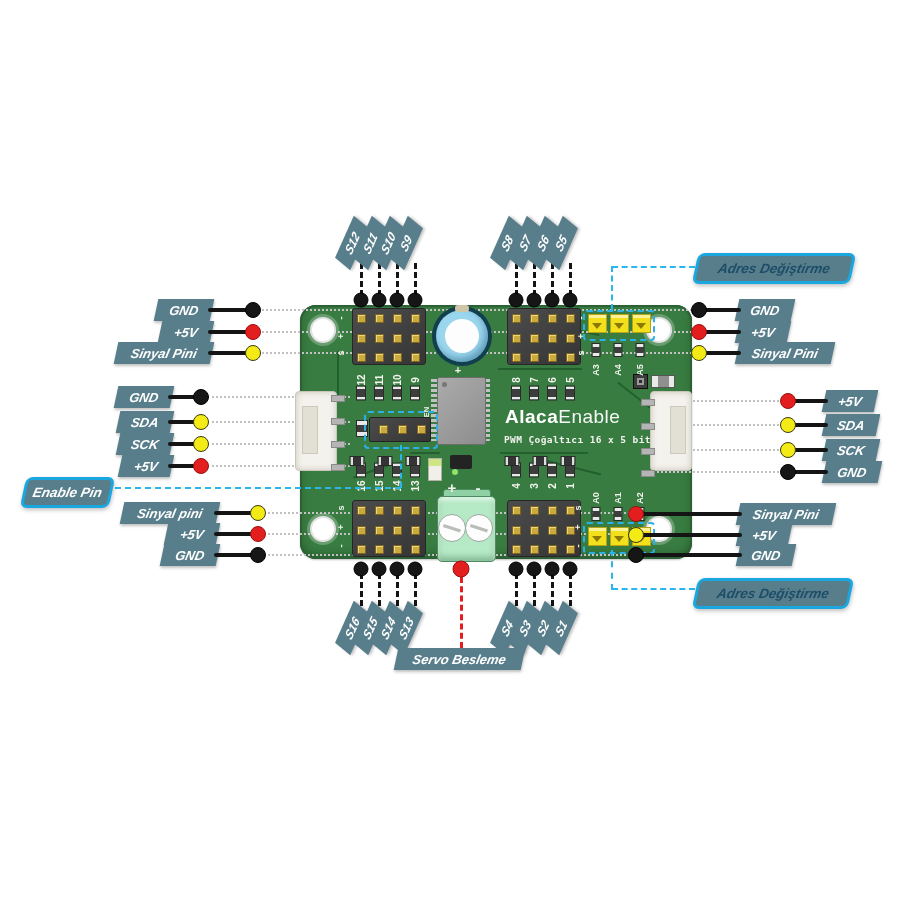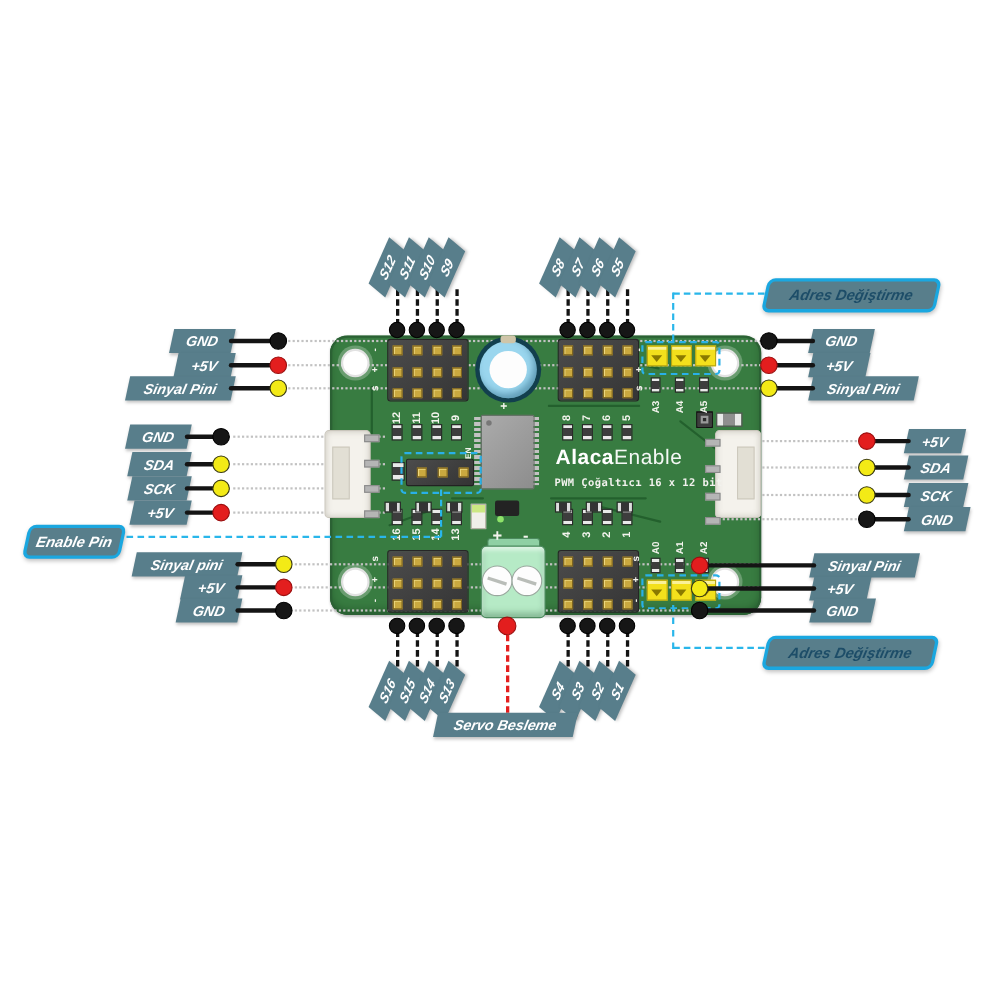--- a/index.html
+++ b/index.html
@@ -277,21 +277,21 @@
     </div>
     <div class="res" style="left: 618px; top: 514px; width: 7px; height: 12px;"></div>
     <div class="num" style="left: 618px; top: 498px; font-size: 9px;">A1</div>
     <div class="jumper" style="left: 632px; top: 527px;">
       <div class="chev"></div>
     </div>
     <div class="res" style="left: 640px; top: 514px; width: 7px; height: 12px;"></div>
     <div class="num" style="left: 640px; top: 498px; font-size: 9px;">A2</div>
     <div class="jbox" style="left: 583px; top: 522px; width: 68px; height: 28px;"></div>
     <div class="logo"><b>Alaca</b><i>Enable</i></div>
-    <div class="subtitle">PWM Çoğaltıcı 16 x 12 bit</div>
+    <div class="subtitle">PWM Çoğaltıcı 16 x 5 bit</div>
     <div class="plabel" style="left: 156px; top: 299px; width: 56px; background: rgb(88, 126, 139);">GND</div>
     <div class="thick" style="left: 208px; top: 308px; width: 45px;"></div>
     <div class="pdot" style="left: 253px; top: 310px; width: 14px; height: 14px; background: rgb(22, 22, 22); border: 1.5px solid rgb(0, 0, 0);"></div>
     <div class="plabel" style="left: 160px; top: 321px; width: 52px; background: rgb(88, 126, 139);">+5V</div>
     <div class="thick" style="left: 208px; top: 330px; width: 45px;"></div>
     <div class="pdot" style="left: 253px; top: 332px; width: 14px; height: 14px; background: rgb(227, 30, 30); border: 1.5px solid rgb(156, 16, 16);"></div>
     <div class="plabel" style="left: 116px; top: 342px; width: 96px; background: rgb(88, 126, 139);">Sinyal Pini</div>
     <div class="thick" style="left: 208px; top: 351px; width: 45px;"></div>
     <div class="pdot" style="left: 253px; top: 353px; width: 14px; height: 14px; background: rgb(243, 234, 22); border: 1.5px solid rgb(58, 58, 18);"></div>
     <div class="plabel" style="left: 116px; top: 386px; width: 56px; background: rgb(88, 126, 139);">GND</div>

